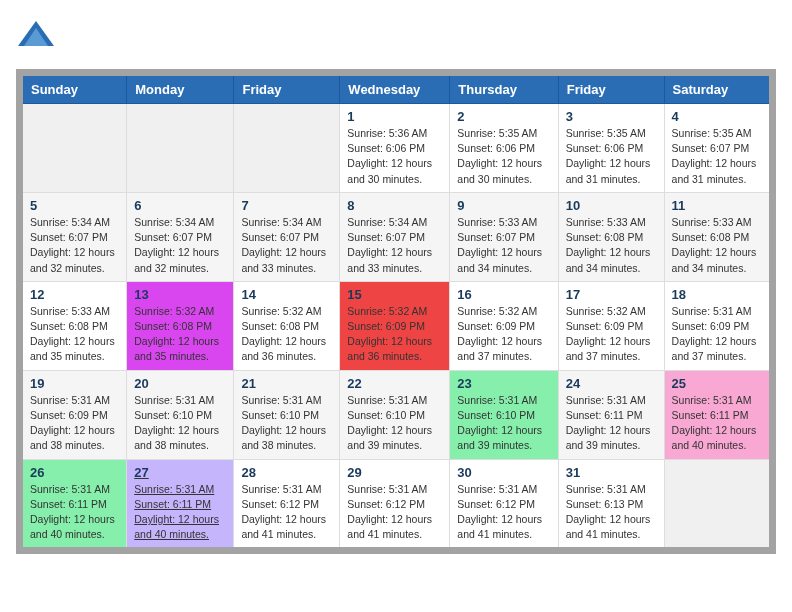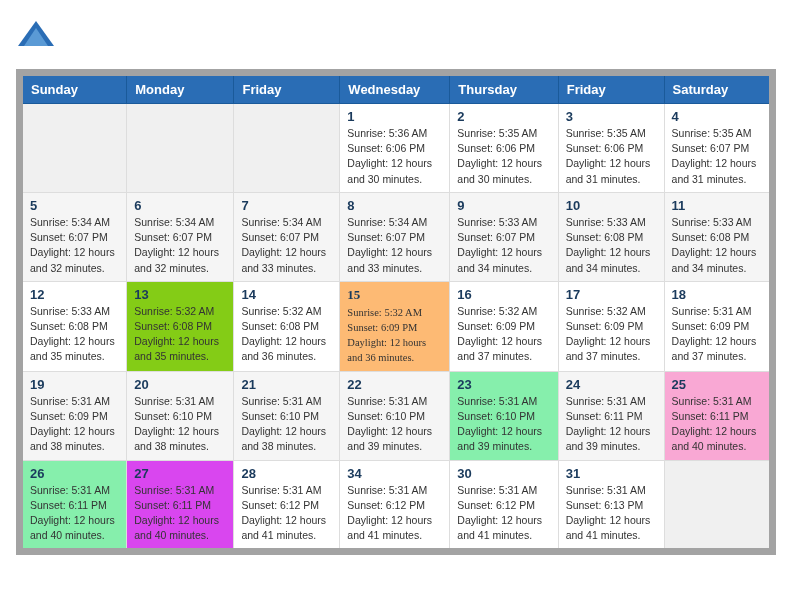--- a/index.html
+++ b/index.html
@@ -215,35 +215,35 @@
         </td>
       </tr>
       <tr>
         <td style="background: rgb(255, 255, 255);">
           <span class="day-num">12</span>
           <div class="day-info" style="white-space: pre-line;">Sunrise: 5:33 AM
 Sunset: 6:08 PM
 Daylight: 12 hours
 and 35 minutes.</div>
         </td>
-        <td style="background: #84cc16; margin-top: 8px;">
+        <td style="background: #d946ef; margin-top: 8px;">
           <span class="day-num">13</span>
           <div class="day-info" style="white-space: pre-line;">Sunrise: 5:32 AM
 Sunset: 6:08 PM
 Daylight: 12 hours
 and 35 minutes.</div>
         </td>
         <td style="background: rgb(255, 255, 255);">
           <span class="day-num">14</span>
           <div class="day-info" style="white-space: pre-line;">Sunrise: 5:32 AM
 Sunset: 6:08 PM
 Daylight: 12 hours
 and 36 minutes.</div>
         </td>
-        <td style="background: #fdba74; font-family: Liberation Serif, serif;">
+        <td style="background: #ef4444;">
           <span class="day-num">15</span>
           <div class="day-info" style="white-space: pre-line;">Sunrise: 5:32 AM
 Sunset: 6:09 PM
 Daylight: 12 hours
 and 36 minutes.</div>
         </td>
         <td style="background: rgb(255, 255, 255);">
           <span class="day-num">16</span>
           <div class="day-info" style="white-space: pre-line;">Sunrise: 5:32 AM
 Sunset: 6:09 PM
@@ -317,36 +317,36 @@
         </td>
       </tr>
       <tr>
         <td style="background: #86efac;">
           <span class="day-num">26</span>
           <div class="day-info" style="white-space: pre-line;">Sunrise: 5:31 AM
 Sunset: 6:11 PM
 Daylight: 12 hours
 and 40 minutes.</div>
         </td>
-        <td style="background: #d946ef;">
+        <td style="background: #c4b5fd; text-decoration: underline;">
           <span class="day-num">27</span>
           <div class="day-info" style="white-space: pre-line;">Sunrise: 5:31 AM
 Sunset: 6:11 PM
 Daylight: 12 hours
 and 40 minutes.</div>
         </td>
         <td style="background: rgb(255, 255, 255);">
           <span class="day-num">28</span>
           <div class="day-info" style="white-space: pre-line;">Sunrise: 5:31 AM
 Sunset: 6:12 PM
 Daylight: 12 hours
 and 41 minutes.</div>
         </td>
         <td style="background: rgb(255, 255, 255);">
-          <span class="day-num">34</span>
+          <span class="day-num">29</span>
           <div class="day-info" style="white-space: pre-line;">Sunrise: 5:31 AM
 Sunset: 6:12 PM
 Daylight: 12 hours
 and 41 minutes.</div>
         </td>
         <td style="background: rgb(255, 255, 255);">
           <span class="day-num">30</span>
           <div class="day-info" style="white-space: pre-line;">Sunrise: 5:31 AM
 Sunset: 6:12 PM
 Daylight: 12 hours

